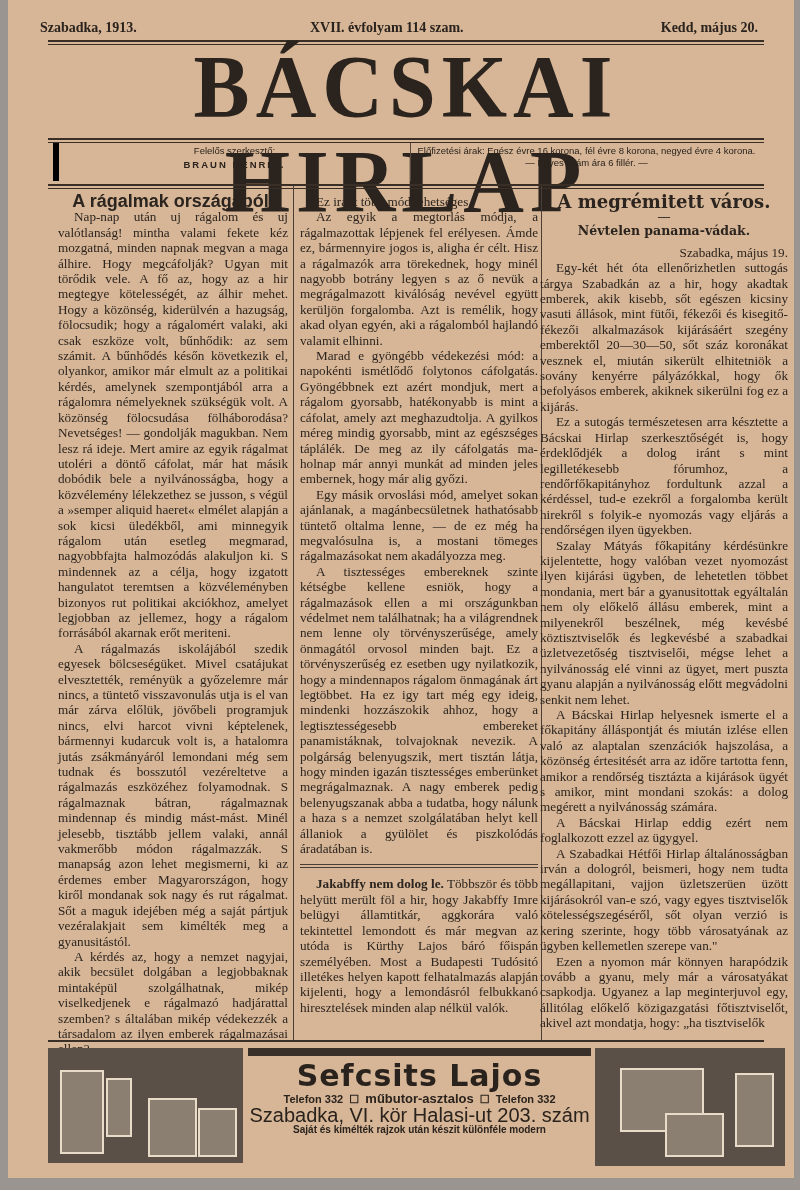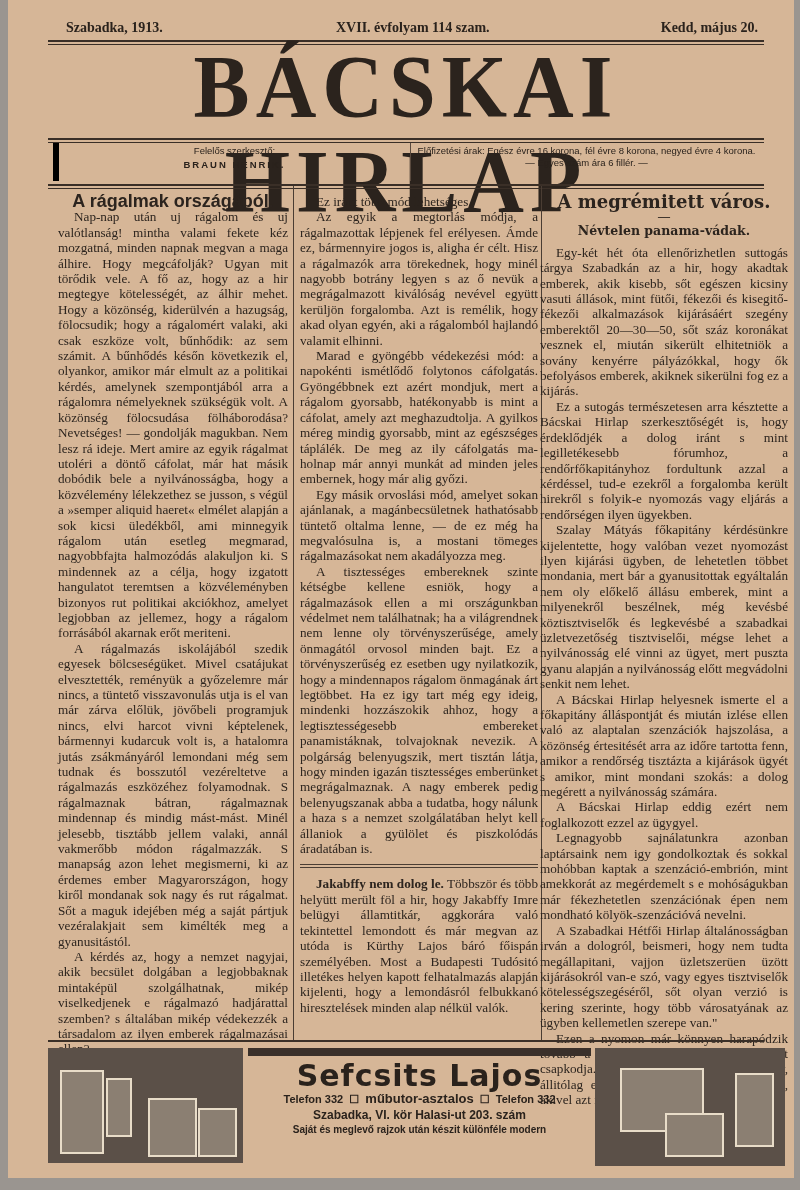--- a/index.html
+++ b/index.html
@@ -32,30 +32,30 @@
   .sep { border-top:1px solid #4a3d33; border-bottom:1px solid #4a3d33; height:2px; margin:8px 0; }
   .runin { font-weight:bold; }
   .ad { position:absolute; top:1048px; left:40px; width:720px; height:118px; }
   .ad .img { position:absolute; top:0; height:115px; background:#5b5048; }
   .ad .img-left { left:0; width:195px; }
   .ad .img-right { left:547px; width:190px; height:118px; }
   .ad .center { position:absolute; left:200px; width:343px; top:0; height:118px; text-align:center; font-family:"Liberation Sans", sans-serif; }
   .ad .bar { height:8px; background:#3a302a; margin-bottom:4px; }
   .ad .brand { font-family:"DejaVu Sans", sans-serif; font-size:30px; font-weight:bold; letter-spacing:1px; line-height:32px; color:#2a221c; }
   .ad .row { font-size:11px; font-weight:bold; line-height:14px; }
-  .ad .addr { font-size:12px; font-weight:bold; line-height:18px; }
+  .ad .addr { font-size:20px; font-weight:normal; line-height:18px; }
   .ad .small { font-size:10px; font-weight:bold; line-height:12px; }
   .furn { position:absolute; border:2px solid #e8dcc8; background:#8b7f72; }
 </style>
 </head>
 <body>
 
 <div class="paper">
 
-  <div class="topline" style="left:58px;text-align:right;">
+  <div class="topline" style="left:32px;text-align:right;">
     <span class="tl-left">Szabadka, 1913.</span>
     <span class="tl-mid">XVII. évfolyam 114 szam.</span>
     <span class="tl-right">Kedd, május 20.</span>
   </div>
   <div class="rule2" style="top:40px;"></div>
 
   <div class="masthead">
     <h1>BÁCSKAI HIRLAP</h1>
   </div>
   <div class="rule2" style="top:138px;"></div>
@@ -92,26 +92,26 @@
     <p>
       <span class="runin">Jakabffy nem dolog le.</span>
       <span>Többször és több helyütt merült föl a hir, hogy Jakabffy Imre belügyi államtitkár, aggkorára való tekintettel lemondott és már megvan az utóda is Kürthy Lajos báró főispán személyében. Most a Budapesti Tudósitó illetékes helyen kapott felhatalmazás alapján kijelenti, hogy a lemondásról felbukkanó hiresztelések minden alap nélkül valók.</span>
     </p>
   </div>
 
   <div class="col col3">
     <div class="headline3">A megrémitett város.</div>
     <div class="dash">—</div>
     <div class="subhead">Névtelen panama-vádak.</div>
+    <p class="dateline">Szabadka, május 19.</p>
     <p>Egy-két hét óta ellenőrizhetlen suttogás tárgya Szabadkán az a hir, hogy akadtak emberek, akik kisebb, sőt egészen kicsiny vasuti állások, mint fütői, fékezői és kisegitő-fékezői alkalmazások kijárásáért szegény emberektől 20—30—50, sőt száz koronákat vesznek el, miután sikerült elhitetniök a sovány kenyérre pályázókkal, hogy ők befolyásos emberek, akiknek sikerülni fog ez a kijárás.</p>
     <p>Ez a sutogás természetesen arra késztette a Bácskai Hirlap szerkesztőségét is, hogy érdeklődjék a dolog iránt s mint legilletékesebb fórumhoz, a rendőrfőkapitányhoz fordultunk azzal a kérdéssel, tud-e ezekről a forgalomba került hirekről s folyik-e nyomozás vagy eljárás a rendőrségen ilyen ügyekben.</p>
     <p>Szalay Mátyás főkapitány kérdésünkre kijelentette, hogy valóban vezet nyomozást ilyen kijárási ügyben, de lehetetlen többet mondania, mert bár a gyanusitottak egyáltalán nem oly előkelő állásu emberek, mint a milyenekről beszélnek, még kevésbé köztisztviselők és legkevésbé a szabadkai üzletvezetőség tisztviselői, mégse lehet a nyilvánosság elé vinni az ügyet, mert puszta gyanu alapján a nyilvánosság előtt megvádolni senkit nem lehet.</p>
     <p>A Bácskai Hirlap helyesnek ismerte el a főkapitány álláspontját és miután izlése ellen való az alaptalan szenzációk hajszolása, a közönség értesitését arra az időre tartotta fenn, amikor a rendőrség tisztázta a kijárások ügyét s amikor, mint mondani szokás: a dolog megérett a nyilvánosság számára.</p>
     <p>A Bácskai Hirlap eddig ezért nem foglalkozott ezzel az ügygyel.</p>
-    <p>Legnagyobb sajnálatunkra azonban laptársaink nem igy gondolkoztak és sokkal mohóbban kaptak a szenzáció-embrión, mint amekkorát az megérdemelt s e mohóságukban már fékezhetetlen szenzációnak épen nem mondható kölyök-szenzációvá nevelni.</p>
     <p>A Szabadkai Hétfői Hirlap általánosságban irván a dologról, beismeri, hogy nem tudta megállapitani, vajjon üzletszerüen üzött kijárásokról van-e szó, vagy egyes tisztviselők kötelességszegéséről, sőt olyan verzió is kering szerinte, hogy több városatyának az ügyben kellemetlen szerepe van."</p>
     <p>Ezen a nyomon már könnyen harapódzik tovább a gyanu, mely már a városatyákat csapkodja. Ugyanez a lap meginterjuvol egy, állitólag előkelő közigazgatási főtisztviselőt, akivel azt mondatja, hogy: „ha tisztviselők</p>
   </div>
 
   <div class="rule2" style="top:1040px;left:40px;right:30px;border-bottom:none;"></div>
 
   <div class="ad">
     <div class="img img-left">
       <div class="furn" style="left:12px;top:22px;width:40px;height:80px;"></div>
       <div class="furn" style="left:58px;top:30px;width:22px;height:55px;"></div>
@@ -122,21 +122,21 @@
       <div class="bar"></div>
       <div class="brand">Sefcsits Lajos</div>
       <div class="row">
         <span>Telefon 332</span>
         &nbsp;<span>☐</span>&nbsp;
         <span style="font-size:13px;">műbutor-asztalos</span>
         &nbsp;<span>☐</span>&nbsp;
         <span>Telefon 332</span>
       </div>
       <div class="addr">Szabadka, VI. kör Halasi-ut 203. szám</div>
-      <div class="small">Saját és meglevő rajzok után készit különféle modern</div>
+      <div class="small">Saját és kimélték rajzok után készit különféle modern</div>
     </div>
     <div class="img img-right">
       <div class="furn" style="left:25px;top:20px;width:80px;height:60px;"></div>
       <div class="furn" style="left:70px;top:65px;width:55px;height:40px;"></div>
       <div class="furn" style="left:140px;top:25px;width:35px;height:70px;"></div>
     </div>
   </div>
 
 </div>
 

